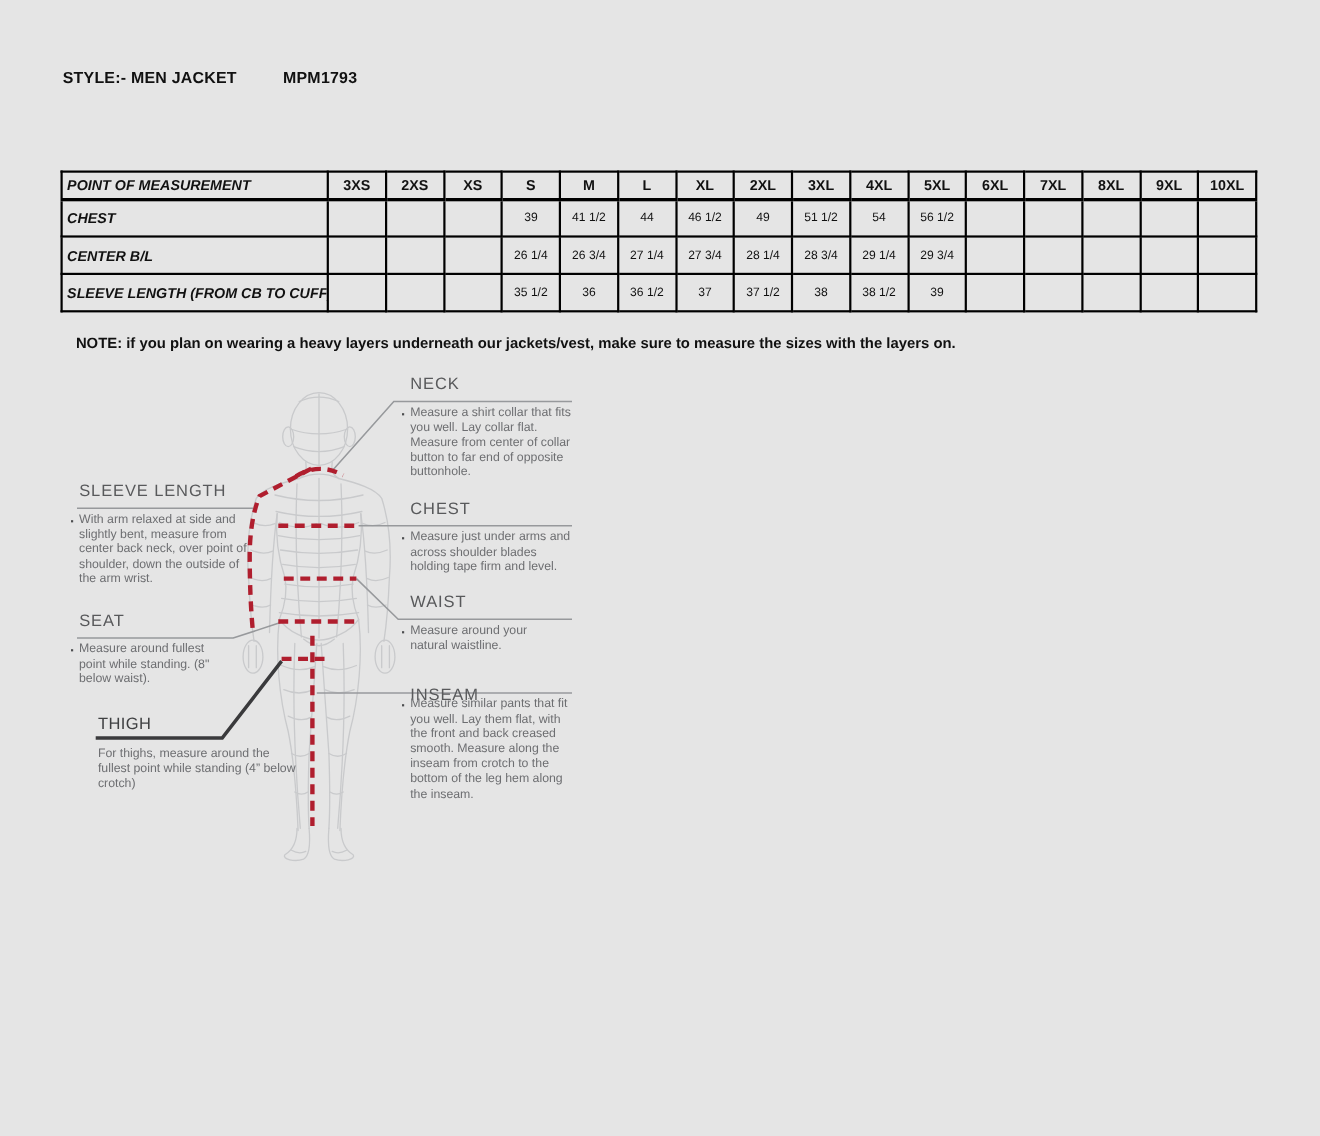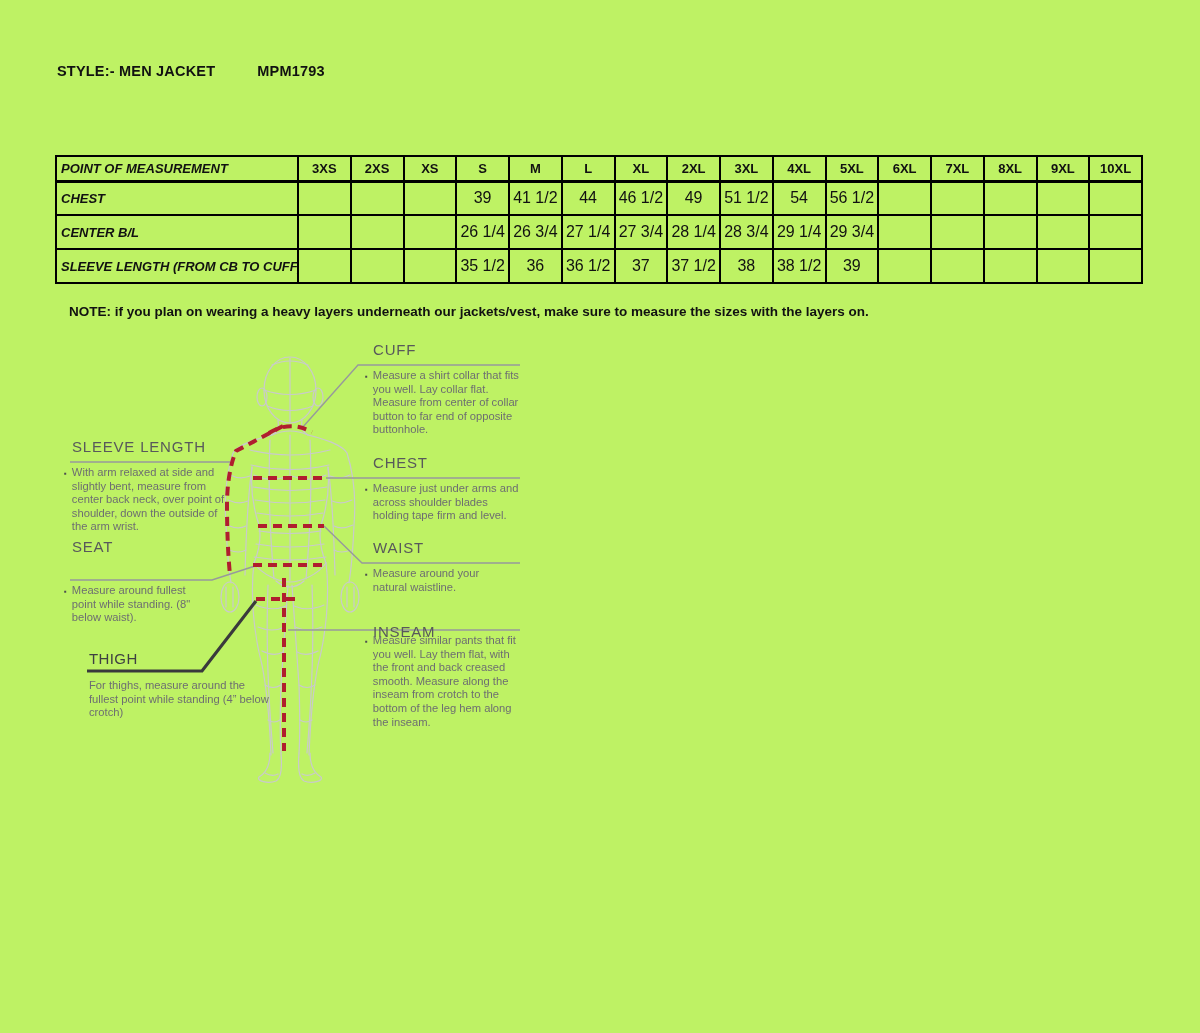--- a/index.html
+++ b/index.html
@@ -1,21 +1,21 @@
 <!DOCTYPE html>
 <html><head>
 <meta charset="utf-8">
 <style>
   * { box-sizing: border-box; margin: 0; padding: 0; }
   html,body { background:#fff; }
   #page {
     position: relative;
     width: 1200px;
     height: 1033px;
-    background: #bef264;
+    background: #e5e5e5;
     font-family: "Liberation Sans", sans-serif;
     overflow: hidden;
   }
   
   #doc-title {
     position: absolute; left: 57px; top: 63px;
     font-size: 14.5px; font-weight: bold; color: #111;
     letter-spacing: 0.2px;
   }
   #doc-title .code { margin-left: 42px; }
@@ -31,21 +31,21 @@
     border: 2px solid #000;
     font-size: 13px;
     color: #111;
     text-align: center;
     vertical-align: middle;
     padding: 0 2px;
     overflow: hidden;
     white-space: nowrap;
   }
   #size-table thead th { height: 25px; font-weight: bold; border-bottom-width: 3px; }
-  #size-table tbody td { height: 34px; font-weight: normal; font-size: 16px; }
+  #size-table tbody td { height: 34px; font-weight: normal; font-size: 11px; }
   #size-table th.pom, #size-table td.rowlabel {
     text-align: left; padding-left: 4px; font-weight: bold; font-size: 13px; font-style: italic;
   }
 
   
   #note-line {
     position: absolute; left: 57px; top: 304px;
     font-size: 13.5px; font-weight: bold; color: #111;
     width: 900px;
     padding-left: 12px;
@@ -250,21 +250,21 @@
         <path d="M229,98 Q250,85 272,97"></path>
         <path d="M243,91 L196,116 C190,130 187,150 187,170 C187,195 188,220 190,240"></path>
         <path d="M213,143 H286"></path>
         <path d="M218,191 H284"></path>
         <path d="M213,230 H288"></path>
         <path d="M216,264 H255"></path>
         <path d="M244,243 V416"></path>
       </g>
     </svg>
 
-    <div class="sec-title" style="left:333px; top:6px;">CUFF</div>
+    <div class="sec-title" style="left:333px; top:6px;">NECK</div>
     <div class="blurb" style="left:325px; top:34px; width:166px;">
       <span class="bullet">▪</span>
       <span style="width:150px;">Measure a shirt collar that fits you well. Lay collar flat. Measure from center of collar button to far end of opposite buttonhole.</span>
     </div>
 
     <div class="sec-title" style="left:333px; top:119px;">CHEST</div>
     <div class="blurb" style="left:325px; top:147px; width:170px;">
       <span class="bullet">▪</span>
       <span style="width:154px;">Measure just under arms and across shoulder blades holding tape firm and level.</span>
     </div>
@@ -280,21 +280,21 @@
       <span class="bullet">▪</span>
       <span style="width:150px;">Measure similar pants that fit you well. Lay them flat, with the front and back creased smooth. Measure along the inseam from crotch to the bottom of the leg hem along the inseam.</span>
     </div>
 
     <div class="sec-title" style="left:32px; top:103px;">SLEEVE LENGTH</div>
     <div class="blurb" style="left:24px; top:131px; width:172px;">
       <span class="bullet">▪</span>
       <span style="width:156px;">With arm relaxed at side and slightly bent, measure from center back neck, over point of shoulder, down the outside of the arm wrist.</span>
     </div>
 
-    <div class="sec-title" style="left:32px; top:203px;">SEAT</div>
+    <div class="sec-title" style="left:32px; top:221px;">SEAT</div>
     <div class="blurb" style="left:24px; top:249px; width:160px;">
       <span class="bullet">▪</span>
       <span style="width:140px;">Measure around fullest point while standing. (8" below waist).</span>
     </div>
 
     <div class="sec-title dark" style="left:49px; top:315px;">THIGH</div>
     <div class="blurb" style="left:49px; top:344px; width:190px;">
       <span style="width:186px;">For thighs, measure around the fullest point while standing (4” below crotch)</span>
     </div>
 

